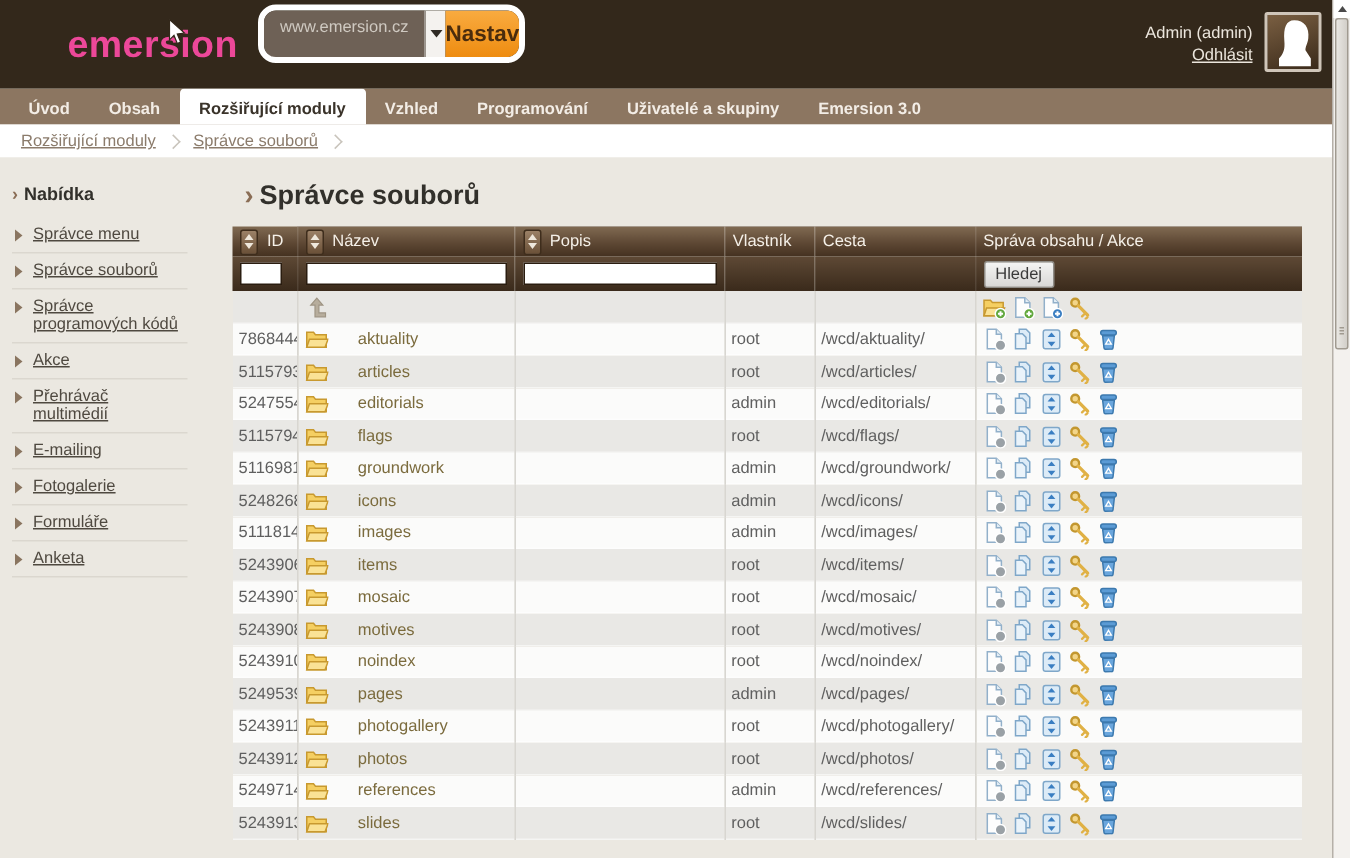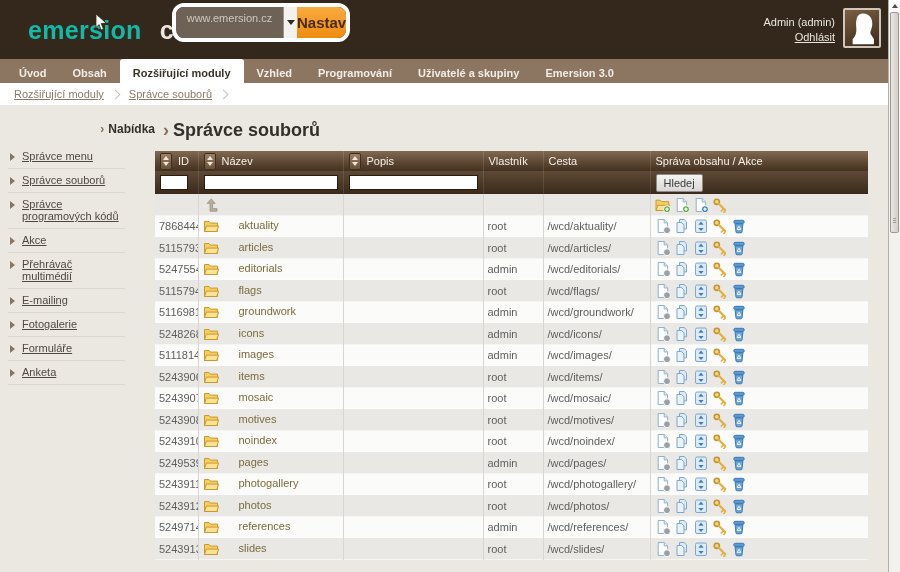--- a/index.html
+++ b/index.html
@@ -2,21 +2,21 @@
 <html><head>
 <meta charset="utf-8">
 <style>
   * { margin:0; padding:0; box-sizing:border-box; }
   body { font-family:"Liberation Sans","DejaVu Sans",sans-serif; background:#555; }
   .page { position:relative; width:900px; height:572px; overflow:hidden; background:#ebe8e1; font-size:11px; }
 
   
   .topbar { position:relative; height:59px; background:#33281b; }
   .logo { position:absolute; left:28px; top:16px; font-size:25px; font-weight:bold; letter-spacing:.3px; }
-  .logo-em { color:#14b8a6; position:relative; }
+  .logo-em { color:#ec4899; position:relative;margin-left:17px; }
   .logo-cursor { position:absolute; left:66px; top:-7px; }
   .logo-cms { color:#ece7e0; margin-left:11px; }
   .site-ctl { position:absolute; left:172px; top:3px; height:39px; display:flex; border:4px solid #ffffff; border-radius:12px; overflow:hidden; }
   .site-val { width:107px; background:#6e6156; color:#cfc9c1; line-height:22px; text-align:center; cursor:pointer; }
   .dd-btn { width:14px; background:#f4f2ef; display:flex; align-items:center; justify-content:center; cursor:pointer; border-left:1px solid #9a948c; }
   .dd-tri { width:0; height:0; border-left:4px solid transparent; border-right:4px solid transparent; border-top:5px solid #2e2a24; }
   .nastavit { width:49px; background:linear-gradient(#f9ab40,#ee8c10); color:#4a2c0d; font-weight:bold; font-size:15px; border:none; cursor:pointer; font-family:inherit; }
   .userbox { position:absolute; right:65px; top:15px; text-align:right; color:#ece6dd; line-height:15px; }
   .userbox a { color:#ece6dd; text-decoration:underline; cursor:pointer; }
   .avatar { position:absolute; right:19px; top:8px; width:38px; height:40px; border:2px solid #cfc5b9; background:linear-gradient(160deg,#7a5f42,#3a2a1a); border-radius:2px; }
@@ -27,21 +27,21 @@
   .tab.active { background:#fff; color:#3a332a; border-radius:3px 3px 0 0; }
 
   
   .crumbbar { height:22px; background:#fff; display:flex; align-items:center; padding-left:14px; }
   .crumb { color:#8b7b6b; text-decoration:underline; cursor:pointer; }
   .crumb-sep { width:7px; height:7px; border-top:1px solid #c9c4bc; border-right:1px solid #c9c4bc; transform:rotate(45deg); margin:0 10px 0 8px; }
 
   
   .bodyarea { display:flex; height:462px; background:#ebe8e1; }
   .sidebar { width:155px; flex:none; }
-  .side-title { padding:17px 0 9px 8px; font-size:12px; font-weight:bold; color:#32302b;text-align:right; }
+  .side-title { padding:17px 0 9px 8px; font-size:12px; font-weight:bold; color:#32302b; }
   .chev { color:#8a6d55; font-weight:bold; margin-right:4px; }
   .side-list { list-style:none; }
   .side-list li { position:relative; margin:0 30px 0 8px; padding:5px 0 6px 14px; border-bottom:1px solid #dbd7cf; }
   .bullet { position:absolute; left:2px; top:8px; width:0; height:0; border-top:4px solid transparent; border-bottom:4px solid transparent; border-left:5px solid #8a7560; }
   .side-list a { color:#4f4940; text-decoration:underline; cursor:pointer; }
 
   .main { flex:1; }
   .main-title { padding:15px 0 10px 8px; font-size:18px; font-weight:bold; color:#32302b; }
 
   

